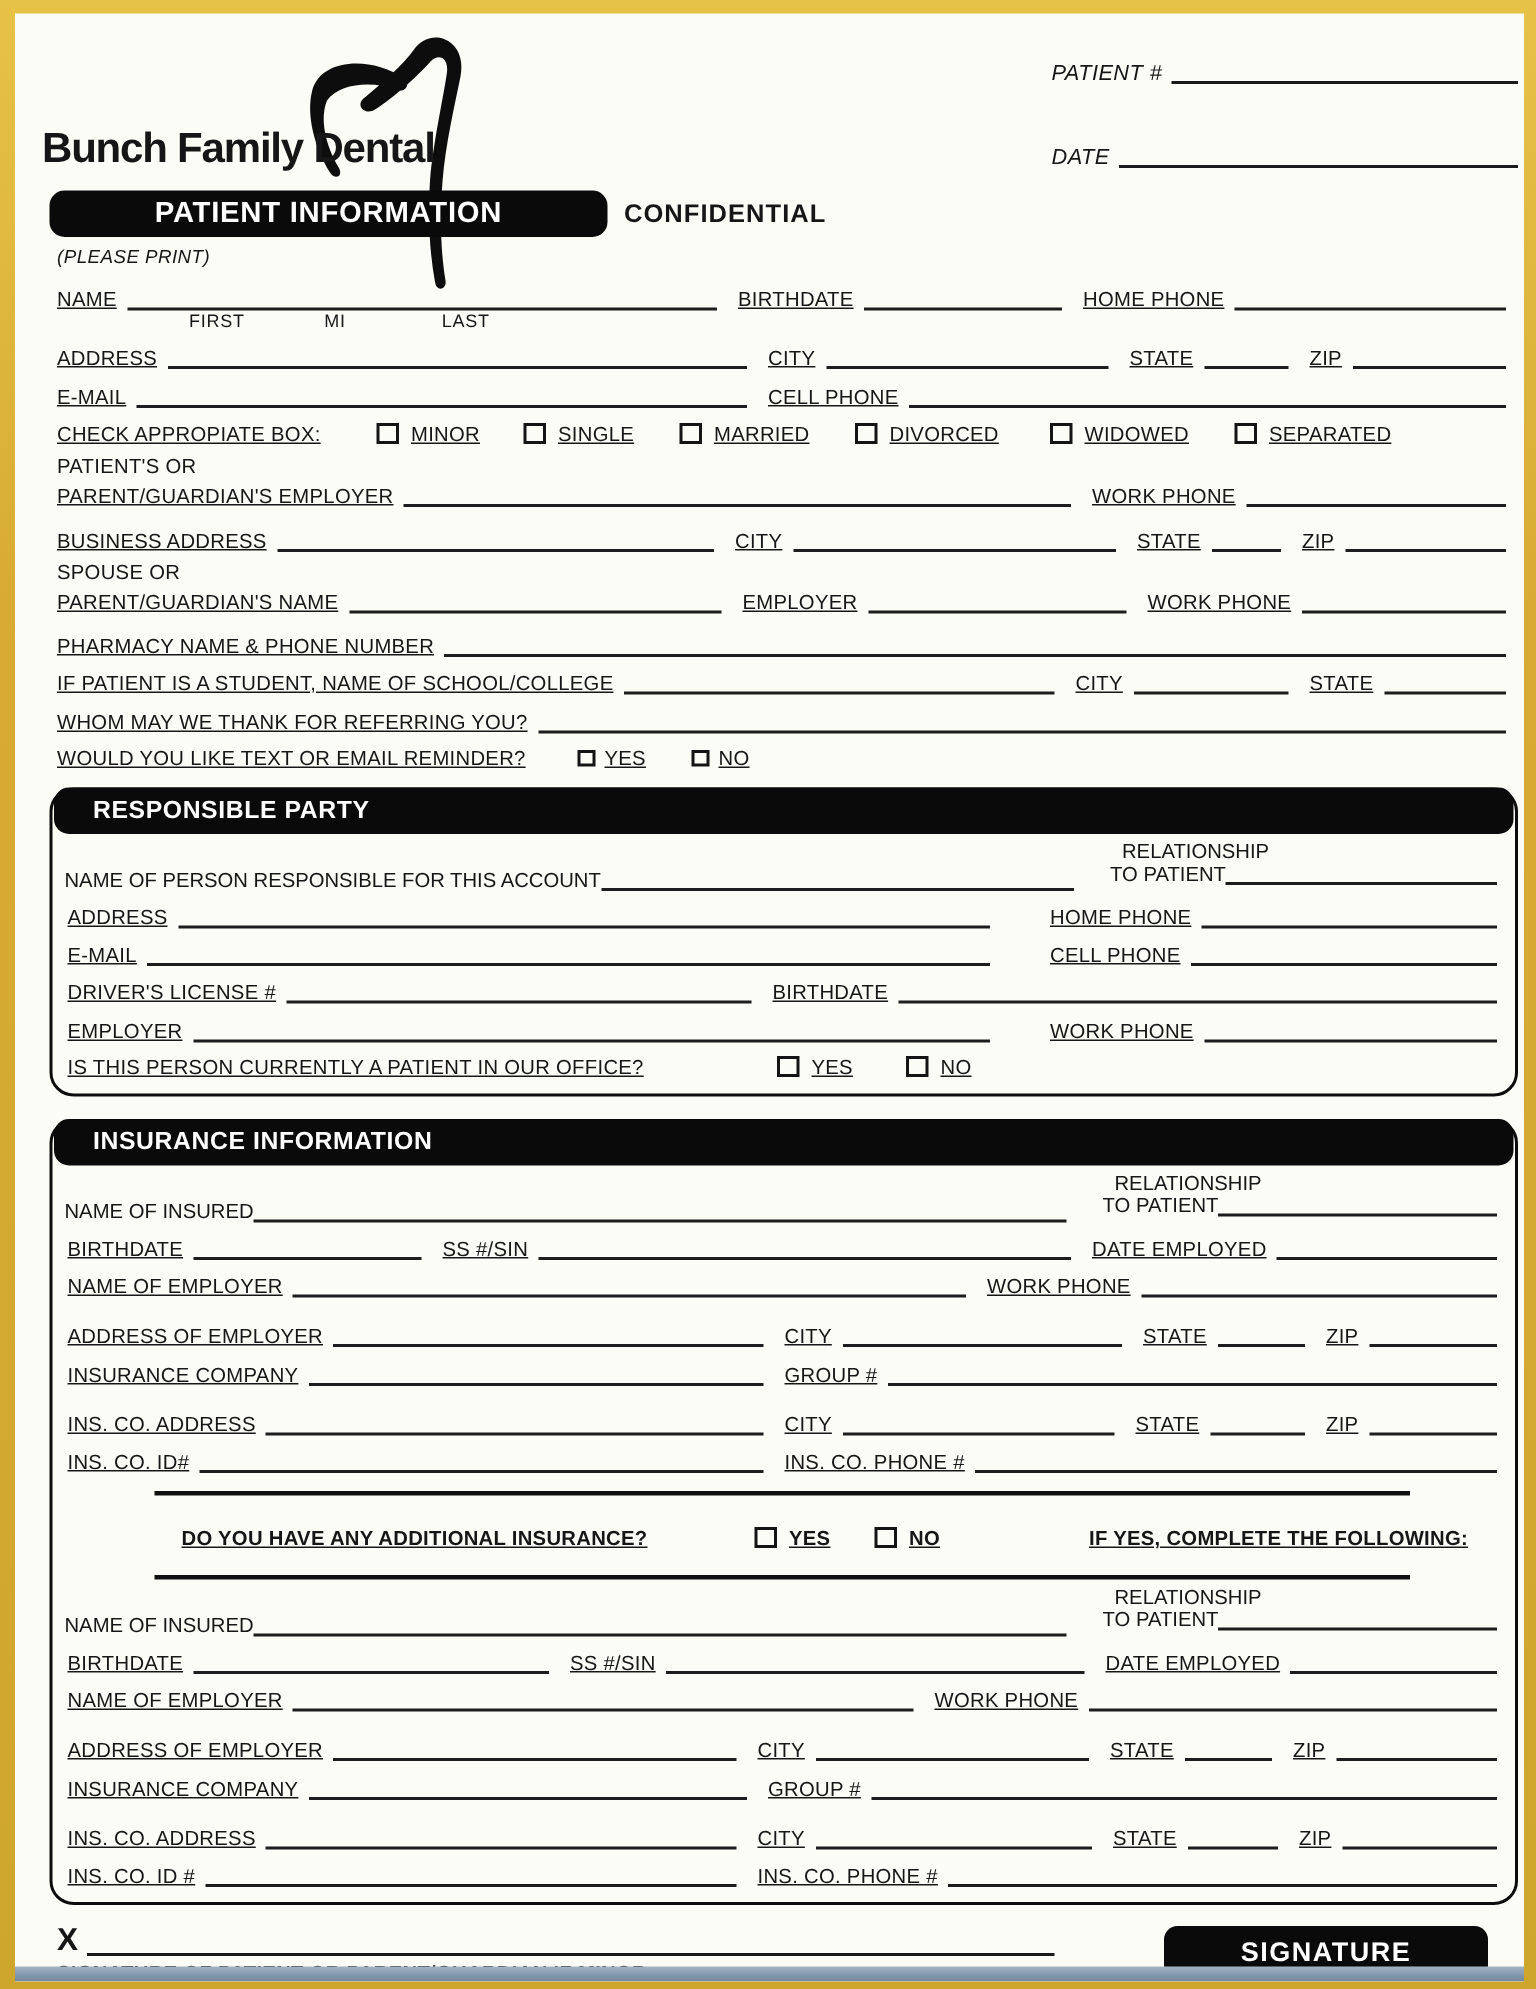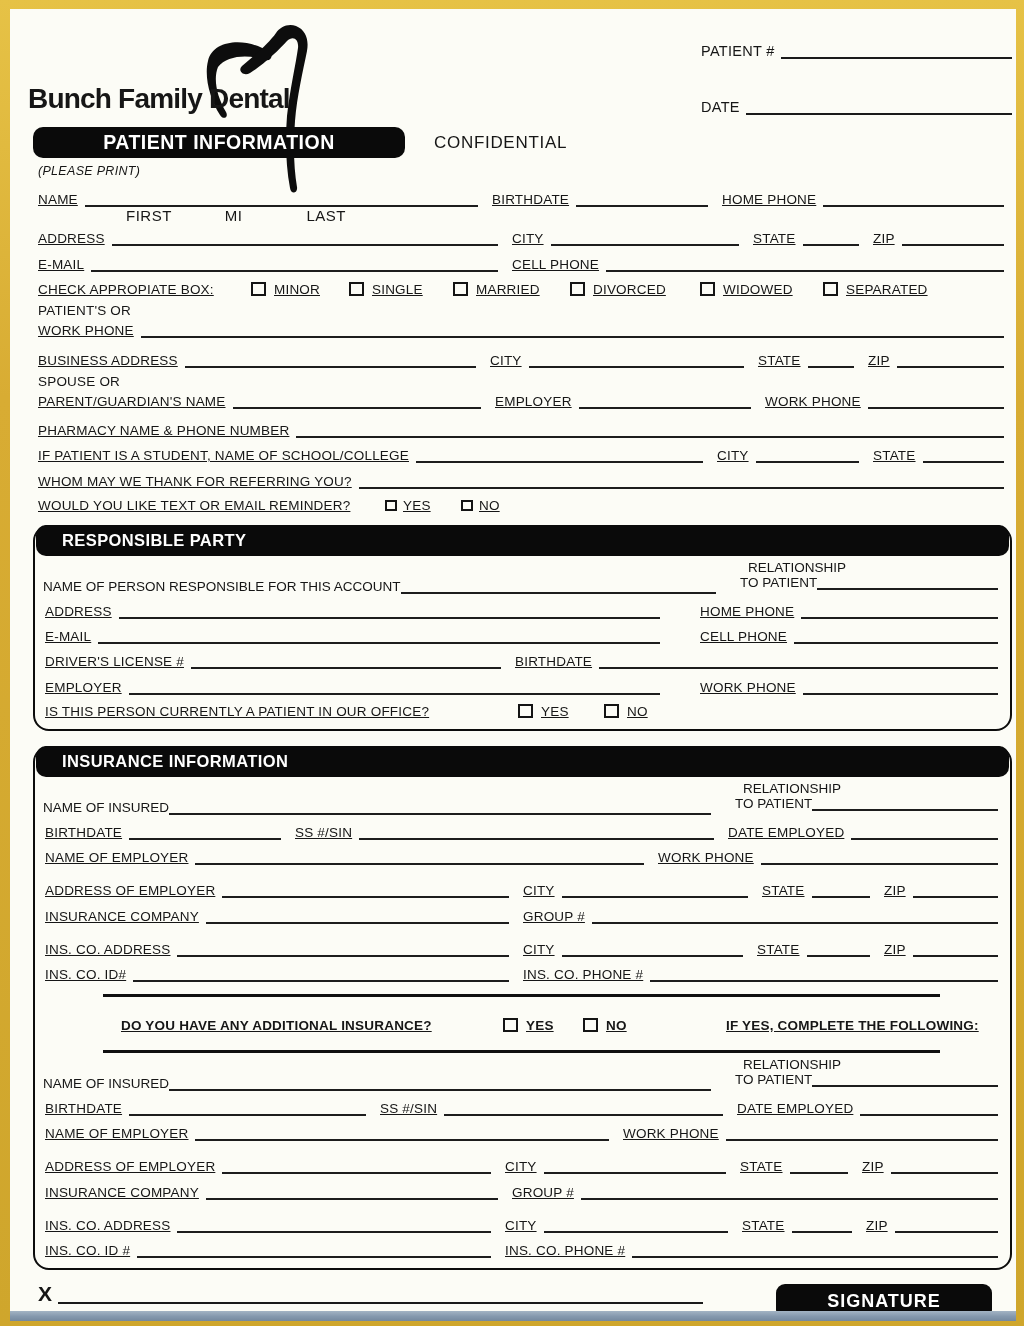--- a/index.html
+++ b/index.html
@@ -5,35 +5,35 @@
 * {box-sizing:border-box; margin:0; padding:0;}
 html,body {width:1024px; height:1326px;}
 body {font-family:"Liberation Sans", sans-serif; background:#fff;}
 .frame {width:1024px; height:1326px; background:linear-gradient(180deg,#e6c246 0%,#d8ac33 30%,#cfa62c 100%); padding:9px 8px 5px 10px;}
 .page {position:relative; width:100%; height:100%; background:#fcfcf6; padding:0 10px 0 26px; overflow:hidden; color:#161616;}
 
 
 .hdr {position:relative; height:179px;}
 .tooth {position:absolute; left:137px; top:2px; width:150px; height:190px; z-index:0;}
 .brand {position:absolute; left:-8px; top:74px; font-size:28px; font-weight:bold; letter-spacing:-0.8px; z-index:2;}
-.topfield {position:absolute; display:flex; align-items:center; left:665px; right:-6px; height:20px; font-size:14.5px; letter-spacing:0.3px;}
+.topfield {position:absolute; display:flex; align-items:flex-start; left:665px; right:-6px; height:20px; font-size:14.5px; letter-spacing:0.3px;font-style:italic;}
 .tf1 {top:32px;} .tf2 {top:88px;}
 .topfield .b {border-bottom:2px solid #1a1a1a; flex:1; height:15px; margin-left:6px;}
 .pibar {position:absolute; left:-3px; top:118px; width:372px; height:31px; background:#0a0a0a; border-radius:10px; color:#fff; font-weight:bold; font-size:19.5px; text-align:center; line-height:31px; letter-spacing:0.5px; z-index:3;}
-.confid {position:absolute; left:398px; top:124px; font-weight:normal; font-size:17px; letter-spacing:0.7px; z-index:3;}
+.confid {position:absolute; left:380px; top:124px; font-weight:bold; font-size:17px; letter-spacing:0.7px; z-index:3;}
 .pp {position:absolute; left:2px; top:155px; font-style:italic; font-size:12.5px; letter-spacing:0.3px; z-index:3;}
 
 
 .row {display:flex; align-items:flex-end; height:19px; margin-left:2px; font-size:13.5px; letter-spacing:0.2px;text-decoration:underline;}
 .row .lbl, .seg .lbl {white-space:nowrap; padding-right:7px; line-height:15px;}
 .b {border-bottom:2px solid #1d1d1d; height:15px;}
 .bf {flex:1 1 auto; margin-right:14px;}
 .seg {display:flex; align-items:flex-end;}
 .seg:last-child .bf {margin-right:2px;}
-.subrow {display:flex; height:14px; font-size:15px; letter-spacing:0.5px; margin-left:2px;}
+.subrow {display:flex; height:14px; font-size:12px; letter-spacing:0.5px; margin-left:2px;}
 .tl1 {height:15px; font-size:13.5px; margin-left:2px; letter-spacing:0.2px;}
 .cb {width:15px; height:14px; border:2px solid #141414; margin:0 8px 1px 0; flex:0 0 15px; background:#fcfcf6;}
 .scb {width:12px; height:11px; border:2px solid #141414; margin:0 6px 2px 0; flex:0 0 12px;}
 
 
 .section {margin:12px -6px 0 -3px; border:2.5px solid #0c0c0c; border-radius:16px; padding:0 10px 10px 8px;}
 .sechead {background:#0a0a0a; color:#fff; font-weight:bold; font-size:16.5px; letter-spacing:0.4px; border-radius:10px; margin:-2px -9px 4px -7px; padding:6px 0 6px 26px;}
 .arow {display:flex; align-items:flex-end; margin-top:4px;}
 .aleft {flex:1; display:flex; align-items:flex-end; height:19px; font-size:13.5px;}
 .aleft .bf {margin-right:24px;}
@@ -160,20 +160,24 @@
           <span class="lbl">WIDOWED</span>
         </div>
     <div class="seg" style="flex:1">
           <span class="cb"></span>
           <span class="lbl">SEPARATED</span>
         </div>
   </div>
 
   <div class="tl1 mt6">PATIENT'S OR</div>
   <div class="row mt1">
+    <div class="seg" style="flex:0 0 690px">
+          <span class="lbl">PARENT/GUARDIAN'S EMPLOYER</span>
+          <span class="b bf"></span>
+        </div>
     <div class="seg" style="flex:1">
           <span class="lbl">WORK PHONE</span>
           <span class="b bf"></span>
         </div>
   </div>
 
   <div class="row mt11">
     <div class="seg" style="flex:0 0 452px">
           <span class="lbl">BUSINESS ADDRESS</span>
           <span class="b bf"></span>

